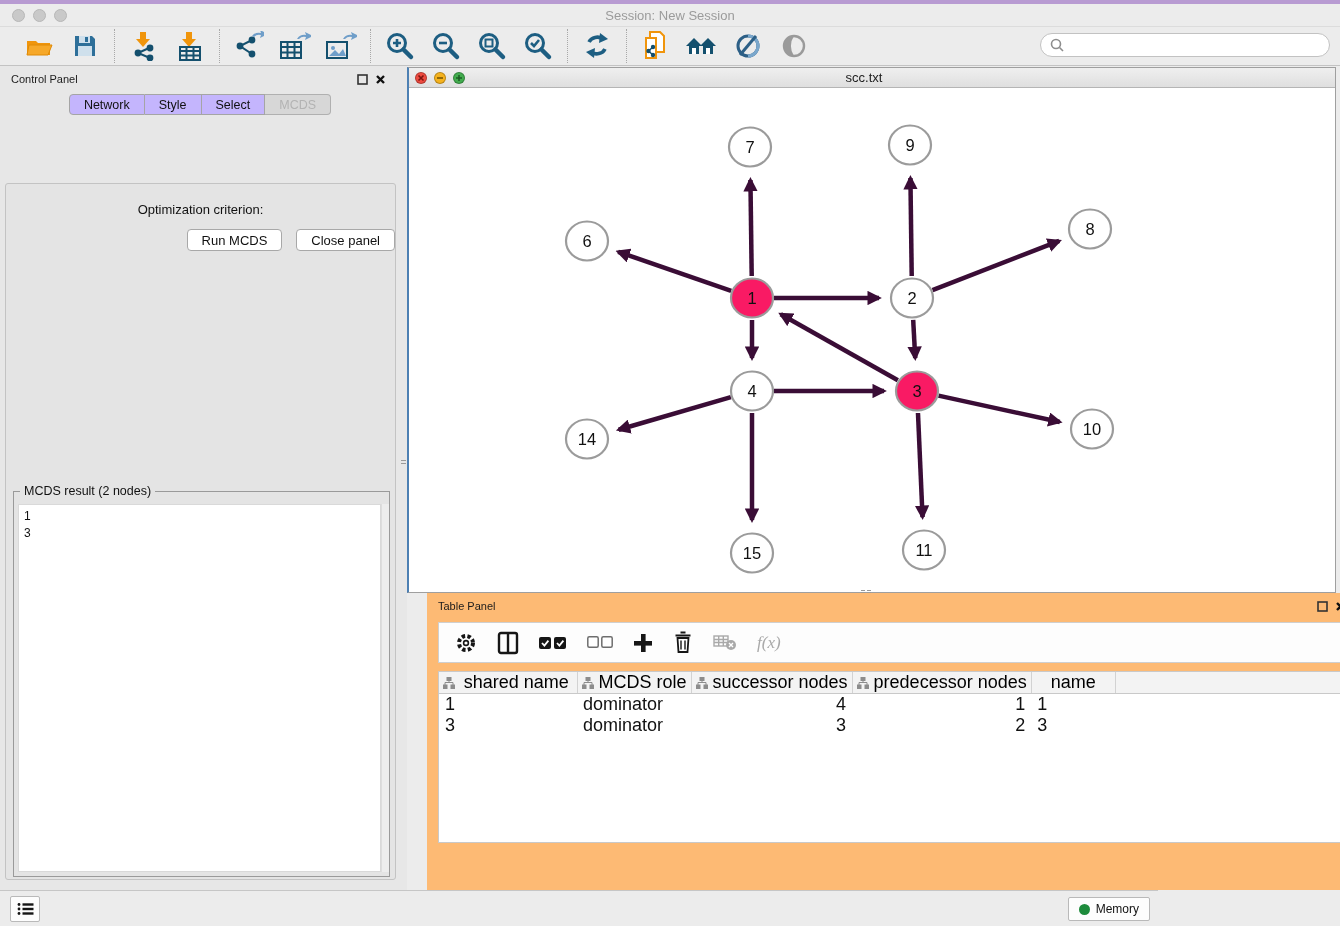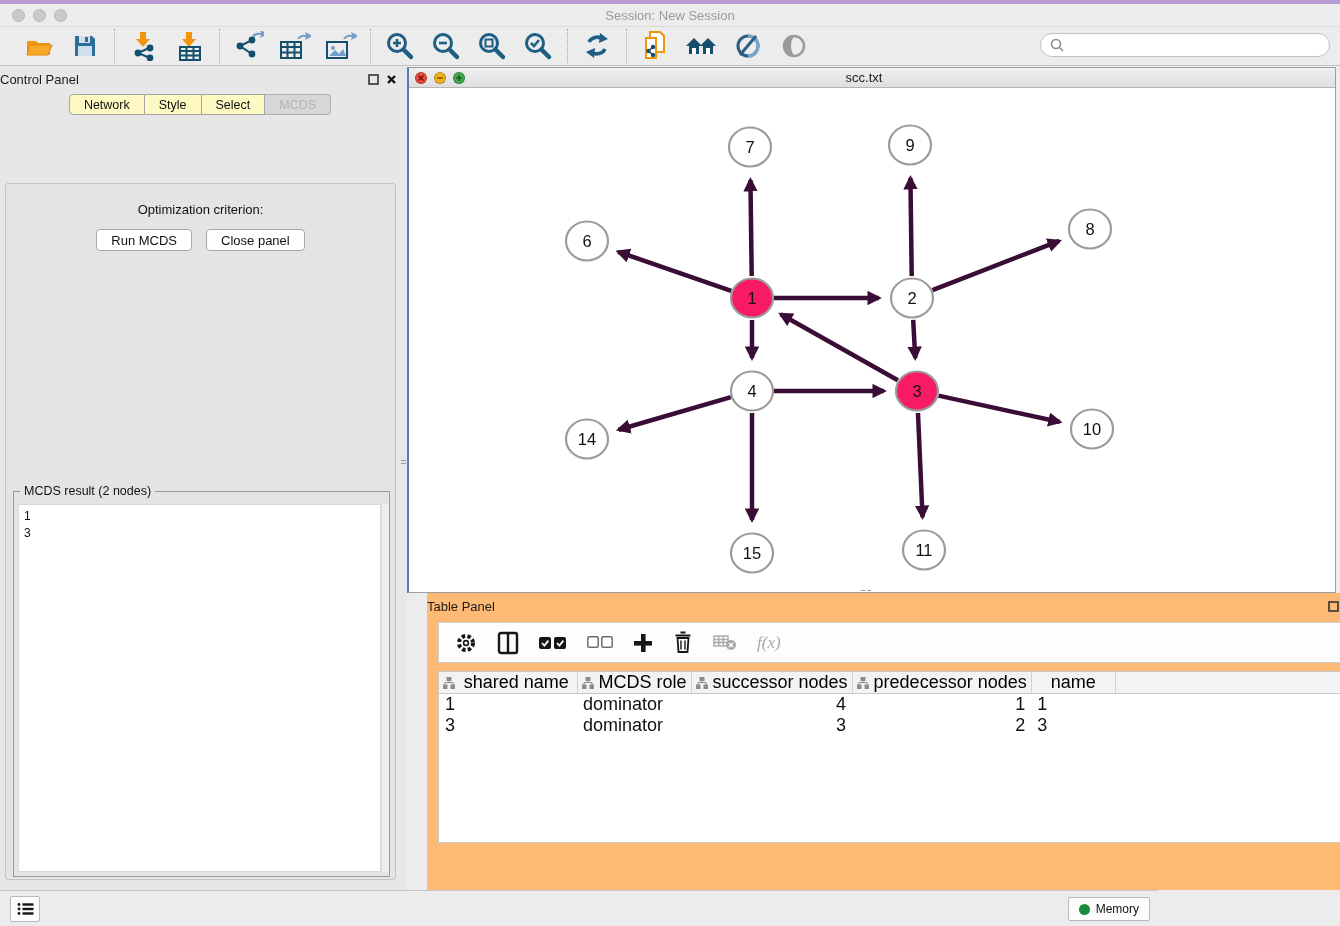--- a/index.html
+++ b/index.html
@@ -16,33 +16,33 @@
   
   .toolbar { position:absolute; left:0; top:27px; width:1340px; height:39px; background:#ececec; border-bottom:1px solid #c3c3c3; display:flex; align-items:center; padding-left:10px; }
   .tgroup { display:flex; align-items:center; gap:8px; padding:0 10px; }
   .tsep { width:1px; height:34px; border-left:1px dotted #a8a8a8; }
   .tbtn { width:38px; height:32px; display:flex; align-items:center; justify-content:center; }
   .search-wrap { position:absolute; right:10px; top:6px; width:290px; height:24px; background:#fff; border:1px solid #c2c2c2; border-radius:12px; display:flex; align-items:center; padding-left:8px; }
   .search-input { border:none; outline:none; flex:1; font-size:12px; background:transparent; height:20px; }
 
   
   .control-panel { position:absolute; left:0; top:66px; width:400px; height:824px; background:#e7e7e7; }
-  .panel-header { height:26px; display:flex; align-items:center; padding:0 0; font-size:13px; color:#1c1c1c; }
+  .panel-header { height:26px; display:flex; align-items:center; padding:0 11px; font-size:11px; color:#1c1c1c; }
   .panel-header .spacer { flex:1; }
   .ph-icon { width:18px; height:16px; display:flex; align-items:center; justify-content:center; }
   .ctabs { display:flex; justify-content:center; margin-top:2px; height:21px; }
-  .ctab { font-size:12.5px; padding:2px 14px; background:#fef9c3; border:1px solid #a5a5a5; border-left:none; color:#111; display:flex; align-items:center; }
+  .ctab { font-size:12.5px; padding:2px 14px; background:#c4b5fd; border:1px solid #a5a5a5; border-left:none; color:#111; display:flex; align-items:center; }
   .ctab:first-child { border-left:1px solid #a5a5a5; border-radius:4px 0 0 4px; }
   .ctab:last-child { border-radius:0 4px 4px 0; }
   .ctab.active { background:#d7d7d7; color:#b3b3b3; border-color:#b0b0b0; }
   .cp-content { position:absolute; left:5px; right:4px; top:117px; bottom:10px; background:#e4e4e4; border:1px solid #c3c3c3; border-radius:3px; }
   .opt-label { text-align:center; margin-top:18px; font-size:13px; color:#111; }
   .dropdown { position:relative; margin:8px auto 0 auto; width:308px; height:23px; background:#fff; border:1px solid #b3b3b3; border-radius:4px; display:flex; align-items:center; padding:0 24px 0 12px; font-size:13px; color:#111; }
   .dd-arrows { position:absolute; right:7px; top:4px; }
-  .btn-row { display:flex; justify-content:center; gap:14px; margin-top:12px; }
+  .btn-row { display:flex; justify-content:flex-end; gap:14px; margin-top:12px; }
   .cbtn { background:#fff; border:1px solid #a8a8a8; border-radius:4px; font-size:13px; color:#111; padding:3px 14px; height:22px; display:flex; align-items:center; }
   .result-group { position:absolute; left:7px; right:5px; bottom:2px; height:386px; border:1px solid #9a9a9a; }
   .result-legend { position:absolute; top:-8px; left:6px; background:#e4e4e4; padding:0 4px; font-size:12.5px; color:#111; }
   .result-area { position:absolute; left:4px; right:8px; top:12px; bottom:4px; background:#fff; border:1px solid #d9d9d9; font-size:12px; color:#111; padding:3px 5px; line-height:17px; }
   .result-scroll { position:absolute; right:0; top:12px; bottom:4px; width:8px; background:#ededed; border-left:1px solid #ddd; }
 
   .vsplit { position:absolute; left:400px; top:66px; width:7px; height:824px; background:#e7e7e7; }
   .vsplit .grip { position:absolute; top:392px; left:1px; width:5px; }
   .vsplit .grip div { height:1px; background:#9a9a9a; margin:2px 0; }
 

